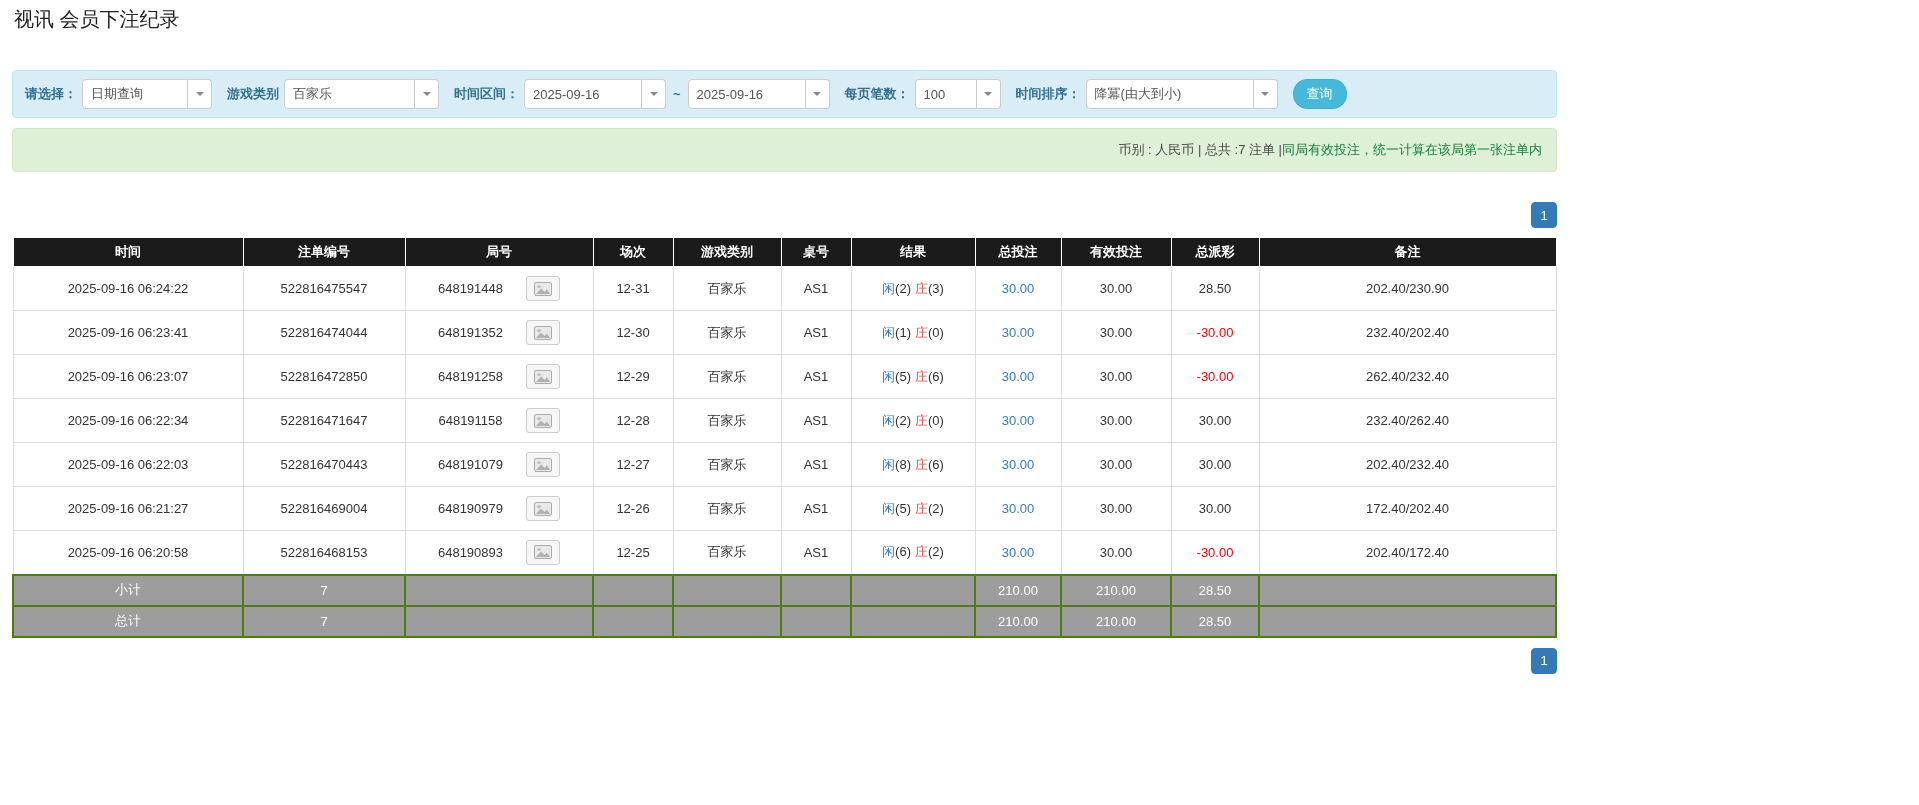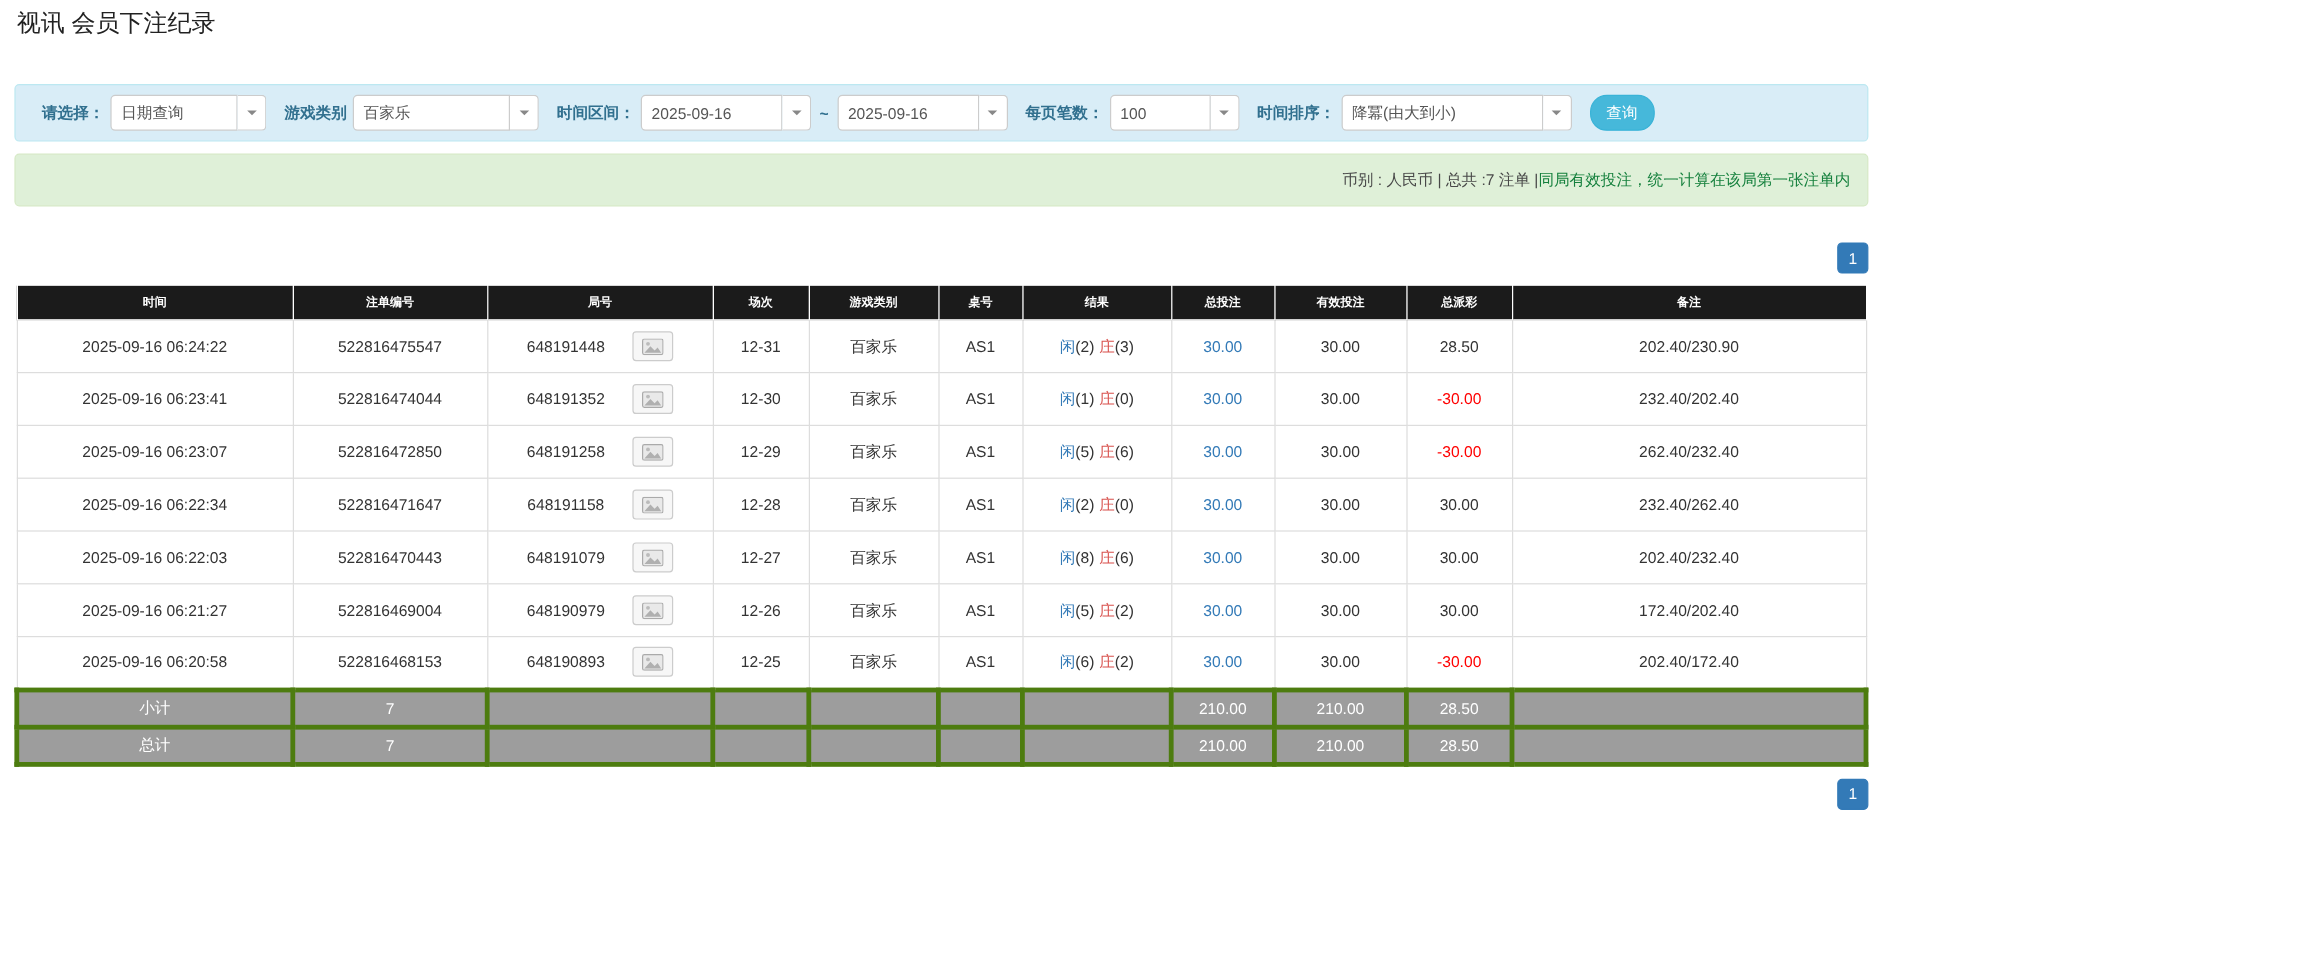--- a/index.html
+++ b/index.html
@@ -14,21 +14,21 @@
   }
   .container { width: 1545px; margin: 6px 0 0 12px; }
 
   .page-title { font-size: 20px; font-weight: 400; color: #222; margin: 6px 0 14px 2px; }
 
   
   .filter-bar {
     background: #d9edf7;
     border: 1px solid #bce8f1;
     border-radius: 4px;
-    padding: 8px 20px;
+    padding: 8px 10px;
     display: flex;
     align-items: center;
     gap: 5px;
     margin-top: 37px;
   }
   .flabel { color: #31708f; font-weight: bold; margin-left: 10px; white-space: nowrap; }
   .flabel:first-child { margin-left: 2px; }
   .combo { display: flex; align-items: flex-end; }
   .combo-input {
     height: 30px;
@@ -103,38 +103,38 @@
     width: 100%;
     border-collapse: collapse;
     table-layout: fixed;
     border: 1px solid #ddd;
   }
   .records th {
     background: #1b1b1b;
     color: #fff;
     font-weight: bold;
     height: 29px;
-    font-size: 10px;
+    font-size: 13px;
     text-align: center;
     border: 1px solid #fff;
   }
   .records tbody td {
     border: 1px solid #ddd;
     text-align: center;
     height: 44px;
     font-size: 13px;
     color: #333;
     background: #fff;
     overflow: hidden;
     white-space: nowrap;
   }
   .records tfoot td {
     background: #9d9d9d;
     color: #fff;
-    border: 4px solid #4d7c0f;
+    border: 2px solid #4d7c0f;
     height: 31px;
     text-align: center;
     font-size: 13px;
     margin-top: 44px;
   }
   .bet-link { color: #337ab7; text-decoration: none; }
   .player { color: #337ab7; }
   .banker { color: #d9534f; margin-left: 4px; }
   .score { color: #333; }
   .payout-cell.neg { color: #ff0000; }
@@ -183,21 +183,21 @@
     <span class="tilde">~</span>
     <div class="combo">
       <input class="combo-input" style="width: 118px;" value="2025-09-16">
       <button class="combo-btn">
           <span class="caret"></span>
         </button>
     </div>
 
     <span class="flabel">每页笔数：</span>
     <div class="combo">
-      <input class="combo-input" style="width: 84px;" value="100">
+      <input class="combo-input" style="width: 62px;" value="100">
       <button class="combo-btn">
           <span class="caret"></span>
         </button>
     </div>
 
     <span class="flabel">时间排序：</span>
     <div class="combo">
       <input class="combo-input" style="width: 168px;" value="降冪(由大到小)">
       <button class="combo-btn">
           <span class="caret"></span>

